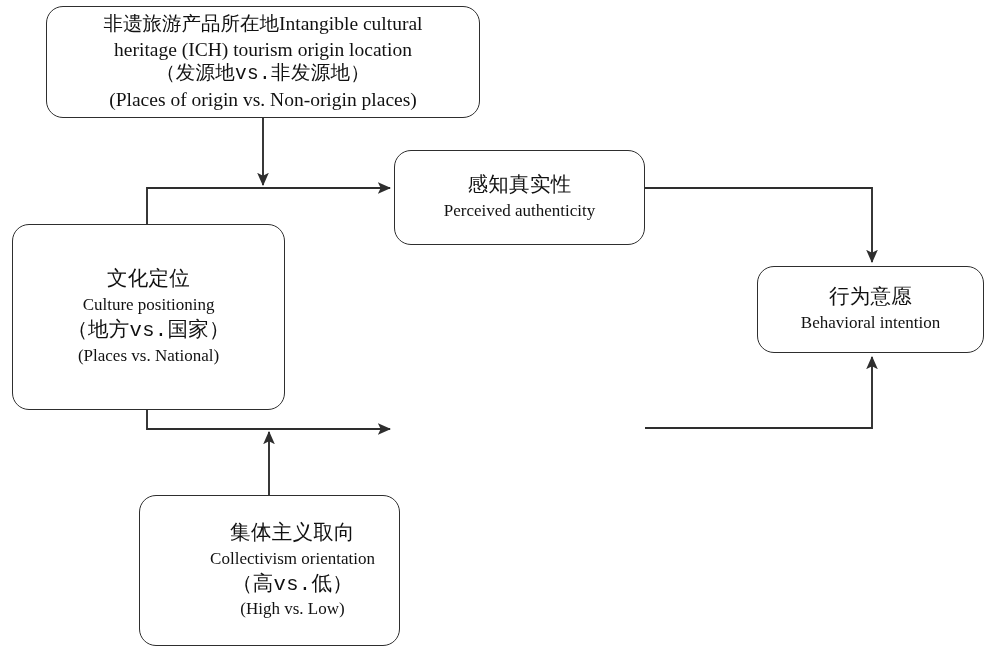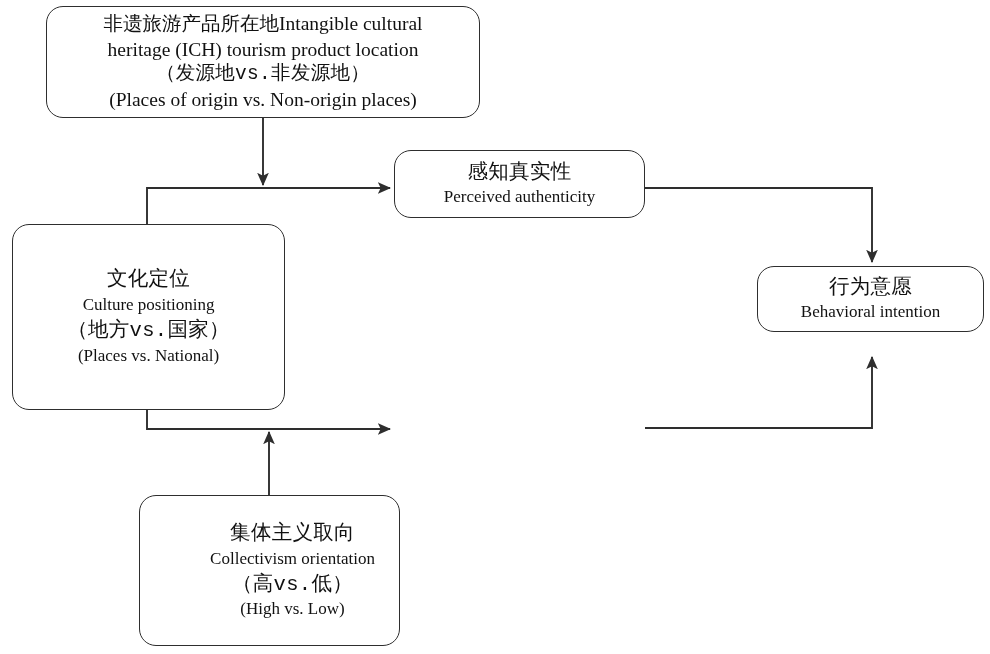--- a/index.html
+++ b/index.html
@@ -70,35 +70,35 @@
     left: 12px;
     top: 224px;
     width: 273px;
     height: 186px;
   }
   #node-culture .ln { line-height: 1.35; }
   #node-auth {
     left: 394px;
     top: 150px;
     width: 251px;
-    height: 68px;
+    height: 95px;
   }
   #node-auth .ln { line-height: 1.3; }
   #node-self {
     left: 394px;
     top: 387px;
     width: 251px;
     height: 82px;
   }
   #node-self .ln { line-height: 1.3; }
   #node-intent {
     left: 757px;
     top: 266px;
     width: 227px;
-    height: 66px;
+    height: 87px;
     align-items: center;
   }
   #node-intent .ln { line-height: 1.3; }
   #node-collect {
     left: 139px;
     top: 495px;
     width: 261px;
     height: 151px;
     padding-left: 46px;
   }
@@ -124,21 +124,21 @@
 
     <path d="M 269 495 L 269 432" fill="none" stroke="#2e2e2e" stroke-width="1.9" marker-end="url(#ah)"></path>
 
     <path d="M 645 188 L 872 188 L 872 262" fill="none" stroke="#2e2e2e" stroke-width="1.9" marker-end="url(#ah)"></path>
 
     <path d="M 645 428 L 872 428 L 872 357" fill="none" stroke="#2e2e2e" stroke-width="1.9" marker-end="url(#ah)"></path>
   </svg>
 
   <div class="node" id="node-ich">
     <span class="ln mix"><span class="zh">非遗旅游产品所在地</span><span>Intangible cultural</span></span>
-    <span class="ln en">heritage (ICH) tourism product location</span>
+    <span class="ln en">heritage (ICH) tourism origin location</span>
     <span class="ln cn">（发源地vs.非发源地）</span>
     <span class="ln en">(Places of origin vs. Non-origin places)</span>
   </div>
 
   <div class="node" id="node-culture">
     <span class="ln cn">文化定位</span>
     <span class="ln en">Culture positioning</span>
     <span class="ln cn">（地方vs.国家）</span>
     <span class="ln en">(Places vs. National)</span>
   </div>

